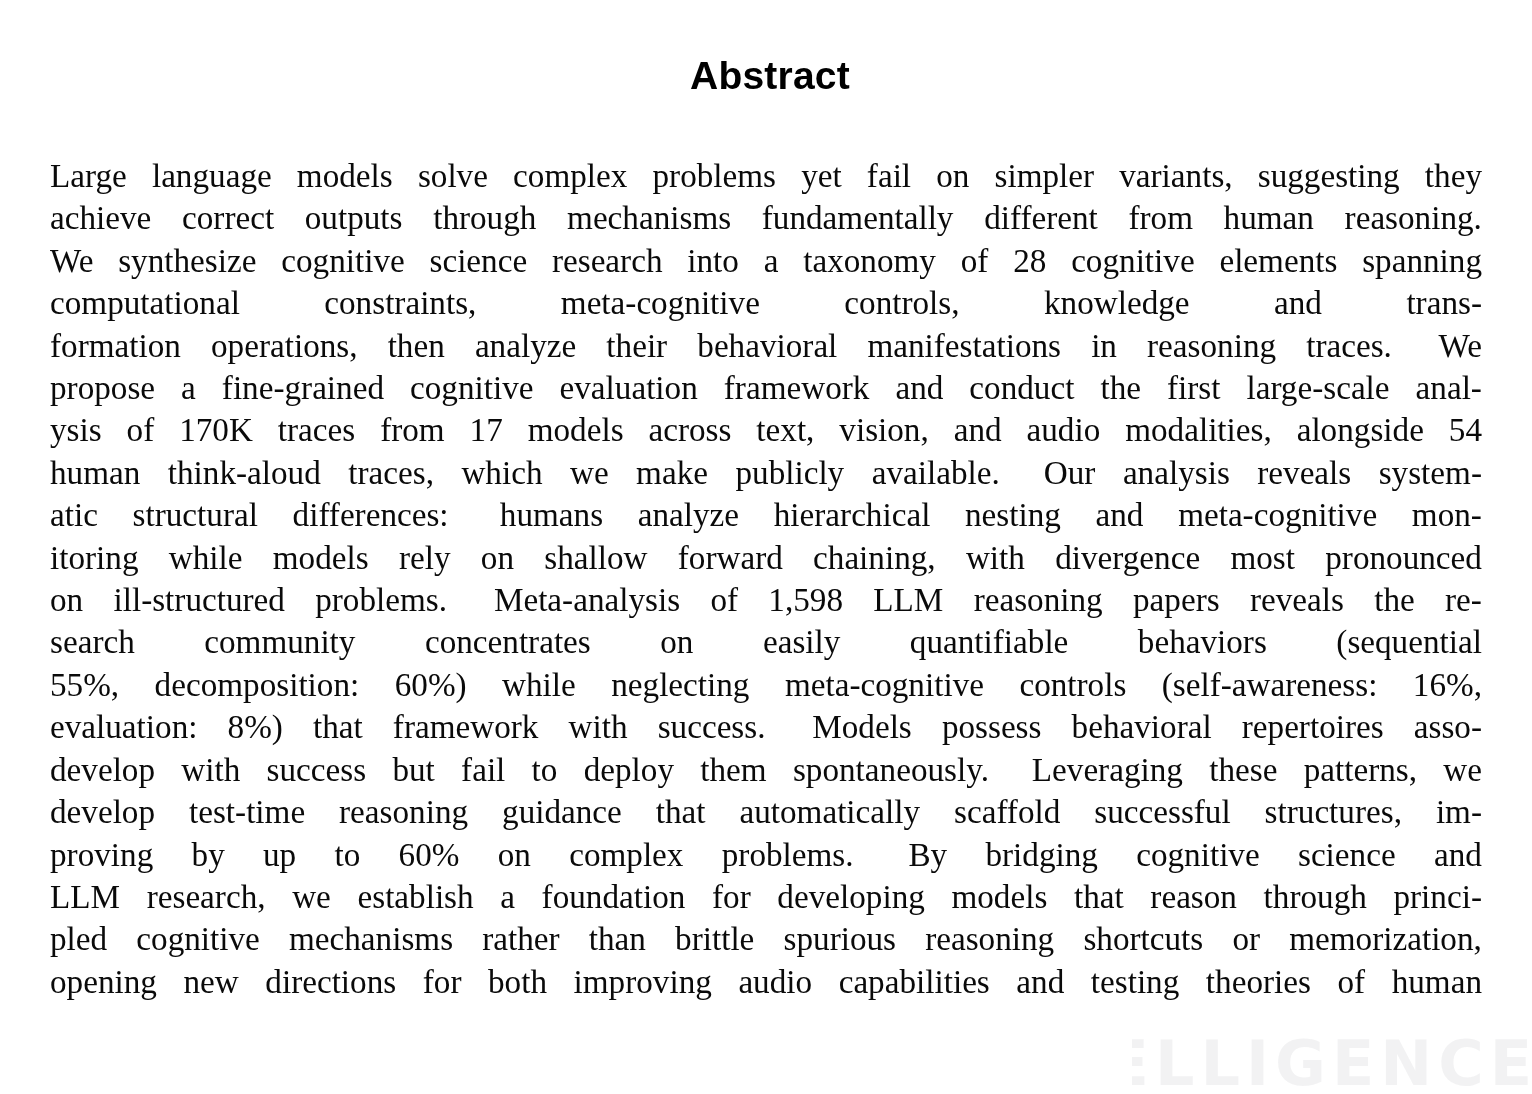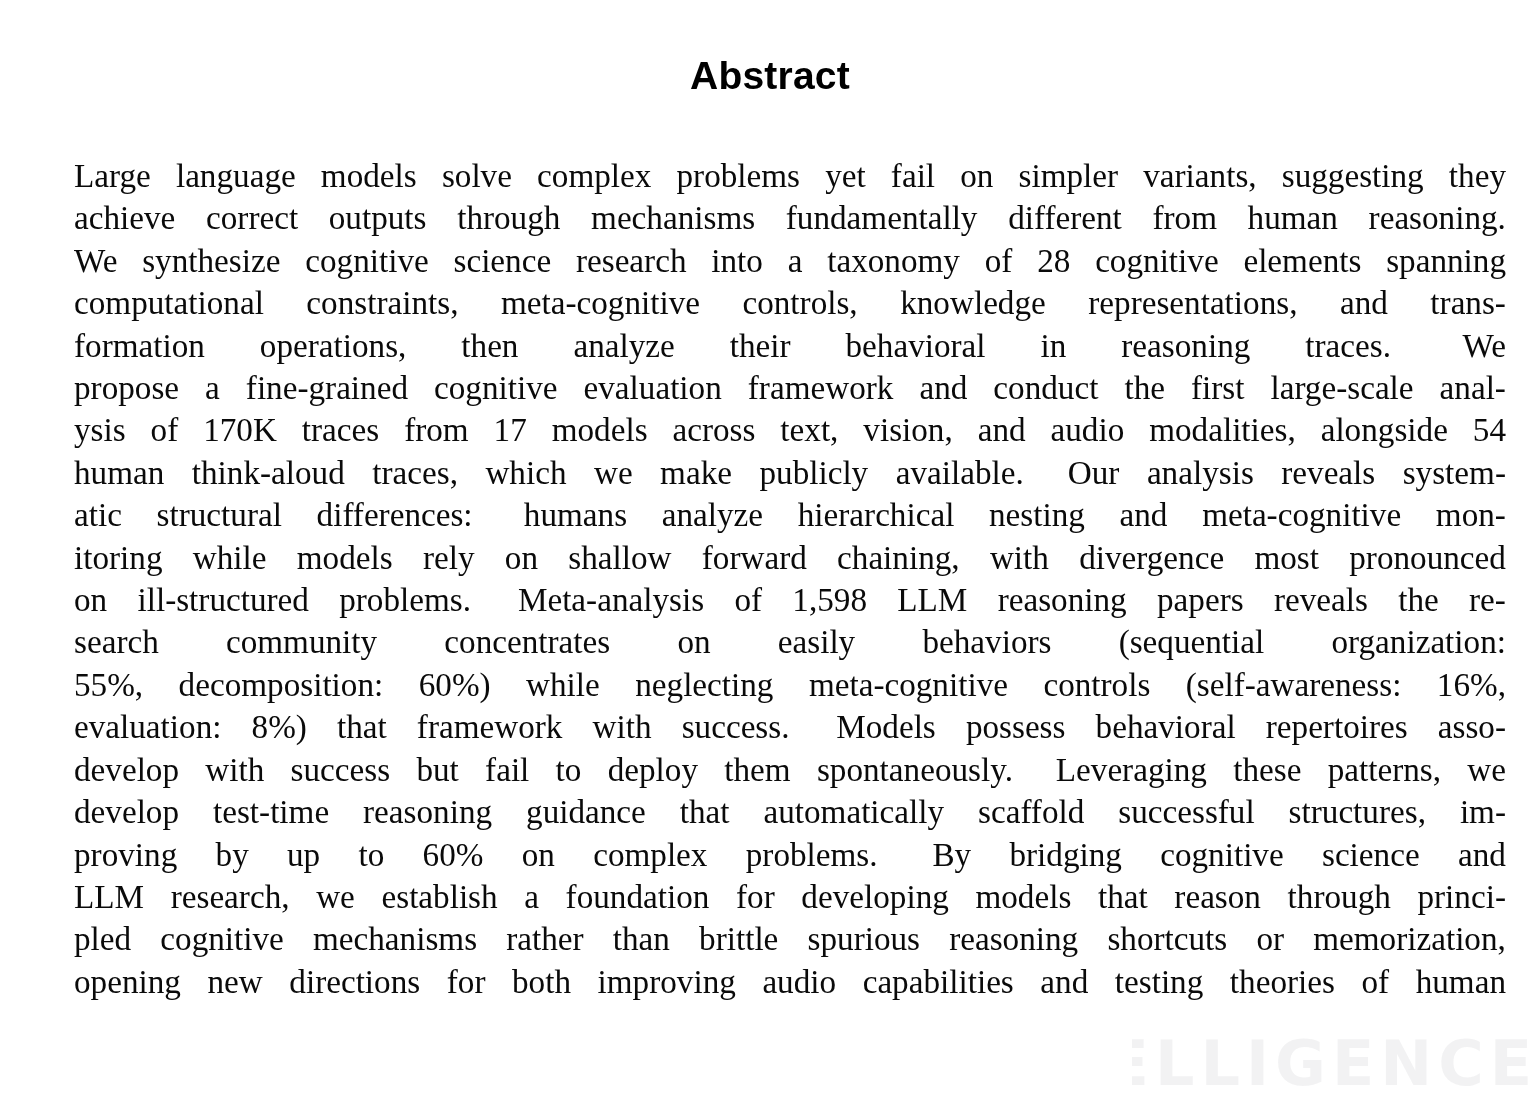--- a/index.html
+++ b/index.html
@@ -47,21 +47,20 @@
     left: 50px;
     top: 155px;
     width: 1432px;
     font-size: 33.2px;
     line-height: 42.4px;
     text-align: justify;
     text-justify: inter-word;
     color: #0a0a0a;
     hyphens: manual;
     word-spacing: 0.5px;
-    margin-left: 24px;
   }
 
   .abstract-body .line {
     display: block;
     white-space: pre;
   }
 
   
   .abstract-body .line.j {
     display: flex;
@@ -145,31 +144,31 @@
         <span>cognitive</span>
         <span>elements</span>
         <span>spanning</span>
       </span>
     <span class="line j">
         <span>computational</span>
         <span>constraints,</span>
         <span>meta-cognitive</span>
         <span>controls,</span>
         <span>knowledge</span>
-        <span>representations,</span>
         <span>and</span>
         <span>trans-</span>
       </span>
     <span class="line j">
         <span>formation</span>
         <span>operations,</span>
         <span>then</span>
         <span>analyze</span>
         <span>their</span>
         <span>behavioral</span>
+        <span>manifestations</span>
         <span>in</span>
         <span>reasoning</span>
         <span>traces. </span>
         <span>We</span>
       </span>
     <span class="line j">
         <span>propose</span>
         <span>a</span>
         <span>fine-grained</span>
         <span>cognitive</span>
@@ -252,23 +251,23 @@
         <span>reveals</span>
         <span>the</span>
         <span>re-</span>
       </span>
     <span class="line j">
         <span>search</span>
         <span>community</span>
         <span>concentrates</span>
         <span>on</span>
         <span>easily</span>
+        <span>quantifiable</span>
         <span>behaviors</span>
         <span>(sequential</span>
-        <span>organization:</span>
       </span>
     <span class="line j">
         <span>55%,</span>
         <span>decomposition:</span>
         <span>60%)</span>
         <span>while</span>
         <span>neglecting</span>
         <span>meta-cognitive</span>
         <span>controls</span>
         <span>(self-awareness:</span>

